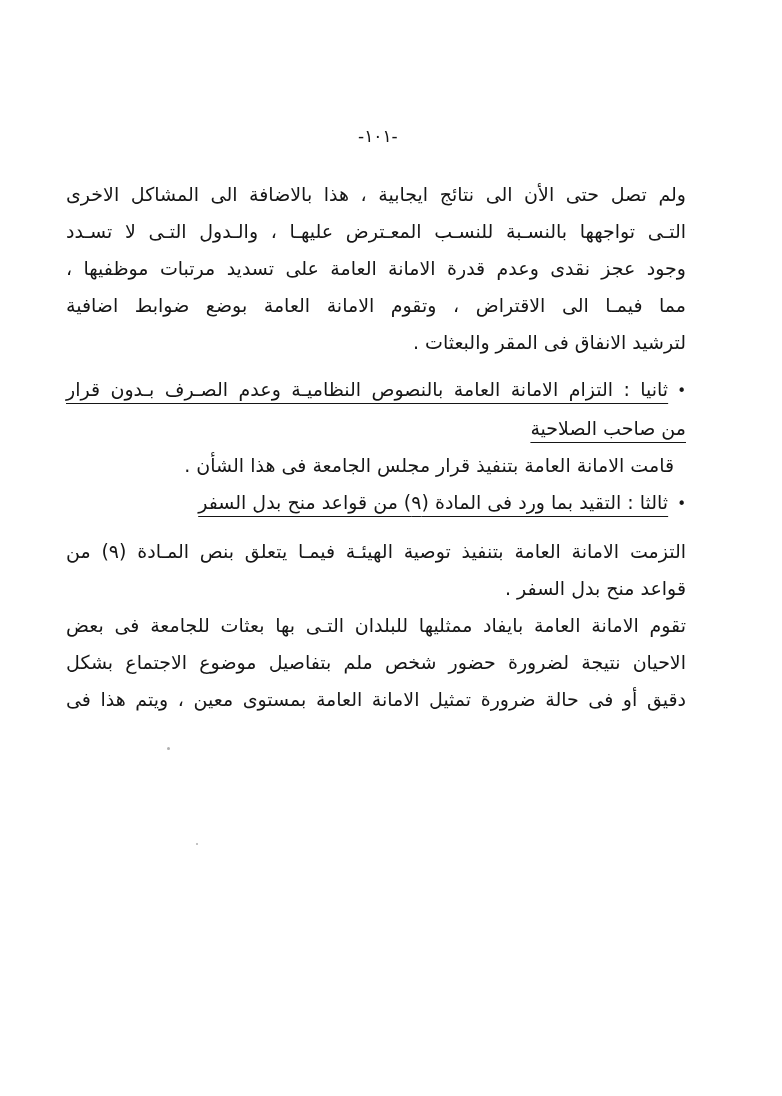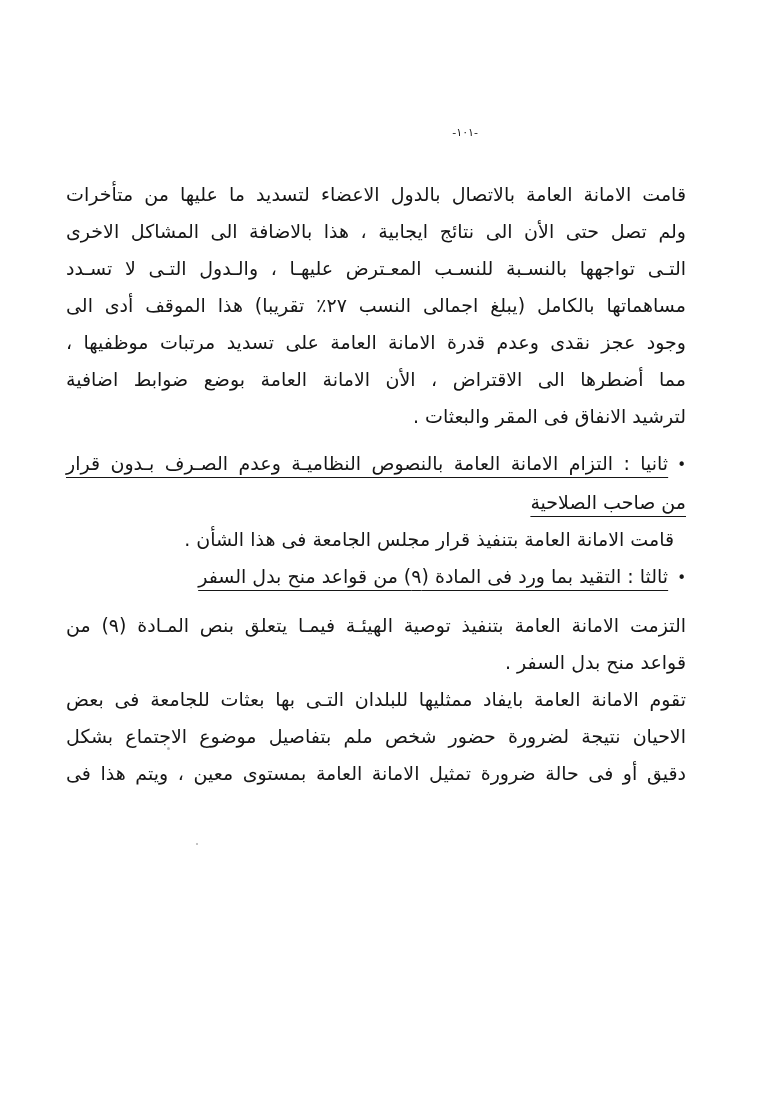--- a/index.html
+++ b/index.html
@@ -7,22 +7,22 @@
     width: 782px; height: 1096px;
     background: #ffffff;
     position: relative;
     font-family: "DejaVu Sans", sans-serif;
     color: #161616;
     overflow: hidden;
   }
   .page-number {
     position: absolute;
     top: 126px; left: 358px; width: 120px;
-    text-align: right;
-    font-size: 11px;
+    text-align: left;
+    font-size: 17px;
     letter-spacing: 2px;
   }
   .content {
     position: absolute;
     top: 176px; right: 96px; width: 620px;
     direction: rtl;
     font-size: 19px;
     line-height: 37px;
     text-align: right;
   }
@@ -52,26 +52,24 @@
   }
 </style>
 </head>
 <body>
 
 <div class="page-number">-١٠١-</div>
 
 <div class="content">
 
   <div>
-    <div class="line stretch">قامت الامانة العامة بالاتصال بالدول الاعضاء لتسديد ما عليها من متأخرات</div>
     <div class="line stretch">ولم تصل حتى الأن الى نتائج ايجابية ، هذا بالاضافة الى المشاكل الاخرى</div>
     <div class="line stretch">التـى تواجهها بالنسـبة للنسـب المعـترض عليهـا ، والـدول التـى لا تسـدد</div>
-    <div class="line stretch">مساهماتها بالكامل (يبلغ اجمالى النسب ٢٧٪ تقريبا) هذا الموقف أدى الى</div>
     <div class="line stretch">وجود عجز نقدى وعدم قدرة الامانة العامة على تسديد مرتبات موظفيها ،</div>
-    <div class="line stretch">مما أضطرها الى الاقتراض ، الأن الامانة العامة بوضع ضوابط اضافية</div>
+    <div class="line stretch">مما فيمـا الى الاقتراض ، وتقوم الامانة العامة بوضع ضوابط اضافية</div>
     <div class="line">لترشيد الانفاق فى المقر والبعثات .</div>
   </div>
 
   <div class="blk2">
     <div class="line stretch"><span class="bullet">•</span><span class="u">ثانيا : التزام الامانة العامة بالنصوص النظاميـة وعدم الصـرف بـدون قرار</span></div>
     <div class="line"><span class="u">من صاحب الصلاحية</span></div>
     <div class="line indent">قامت الامانة العامة بتنفيذ قرار مجلس الجامعة فى هذا الشأن .</div>
   </div>
 
   <div class="blk4">

